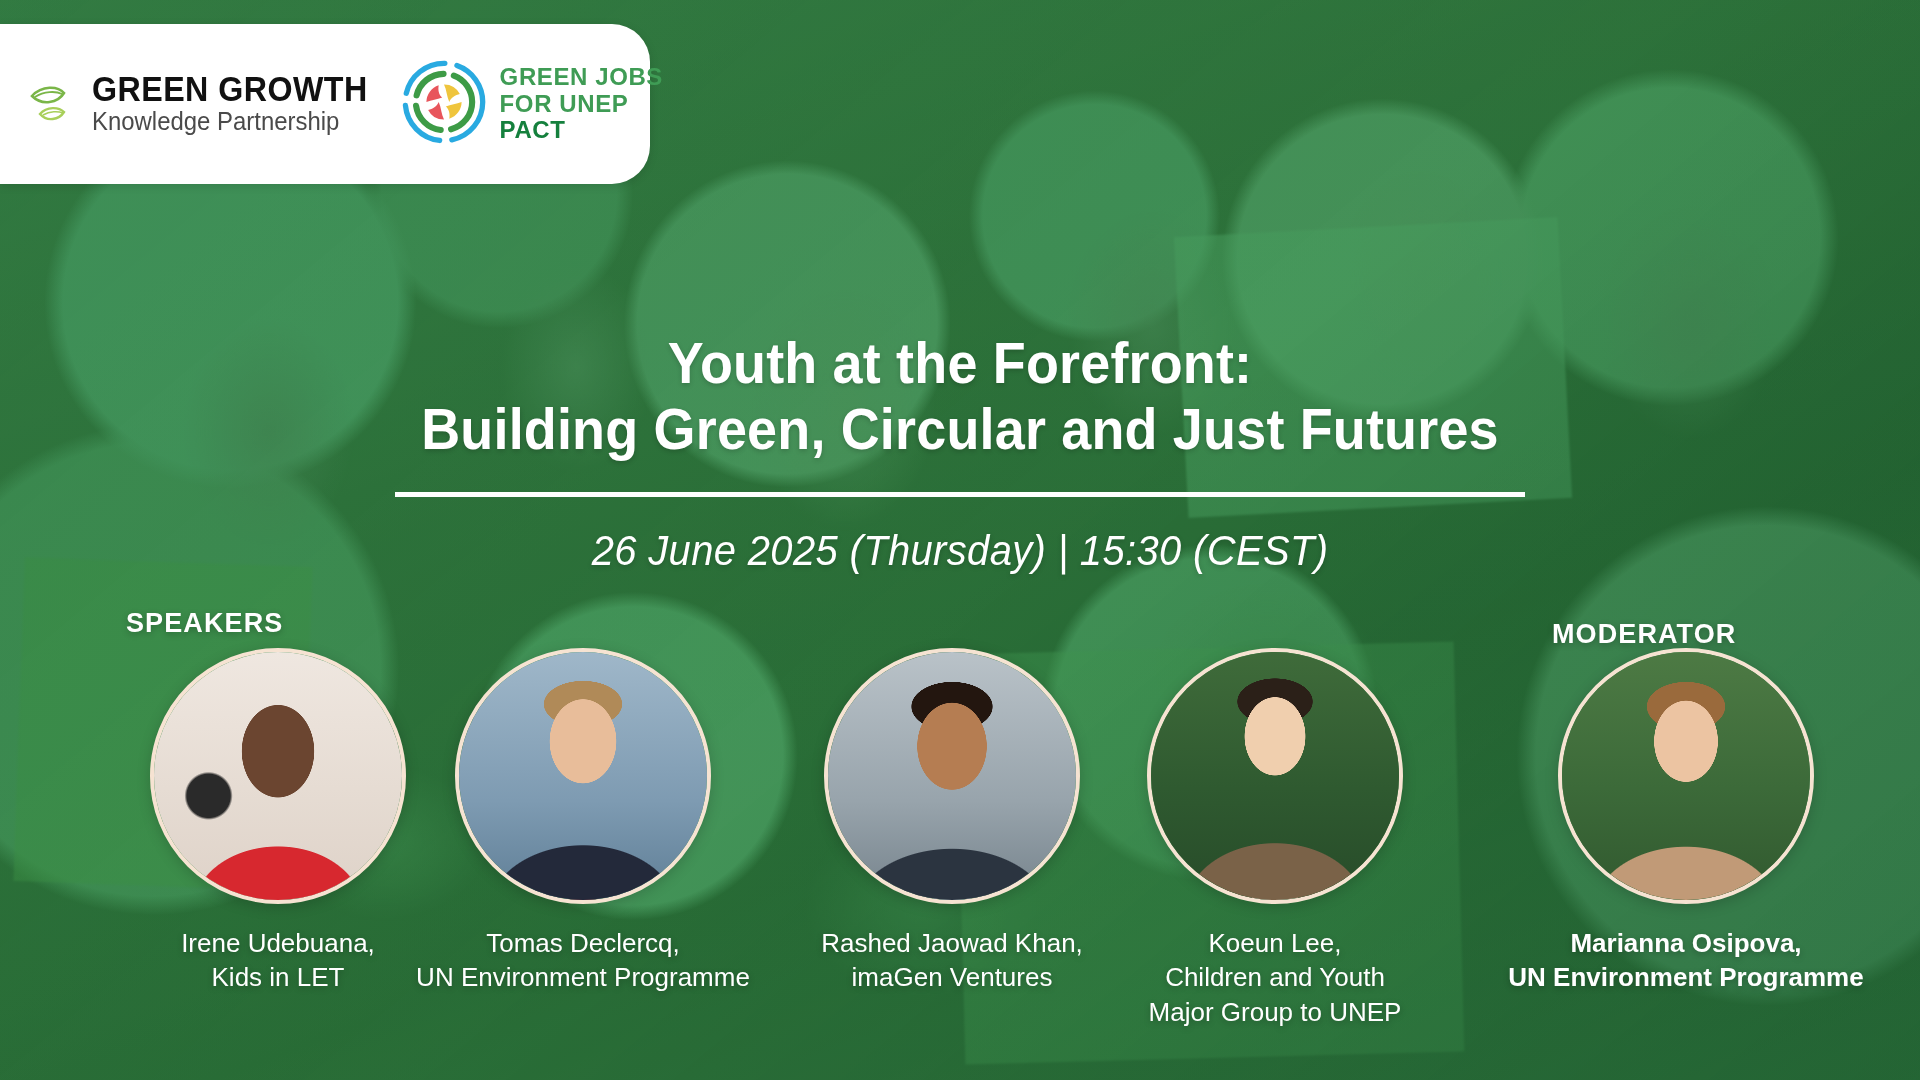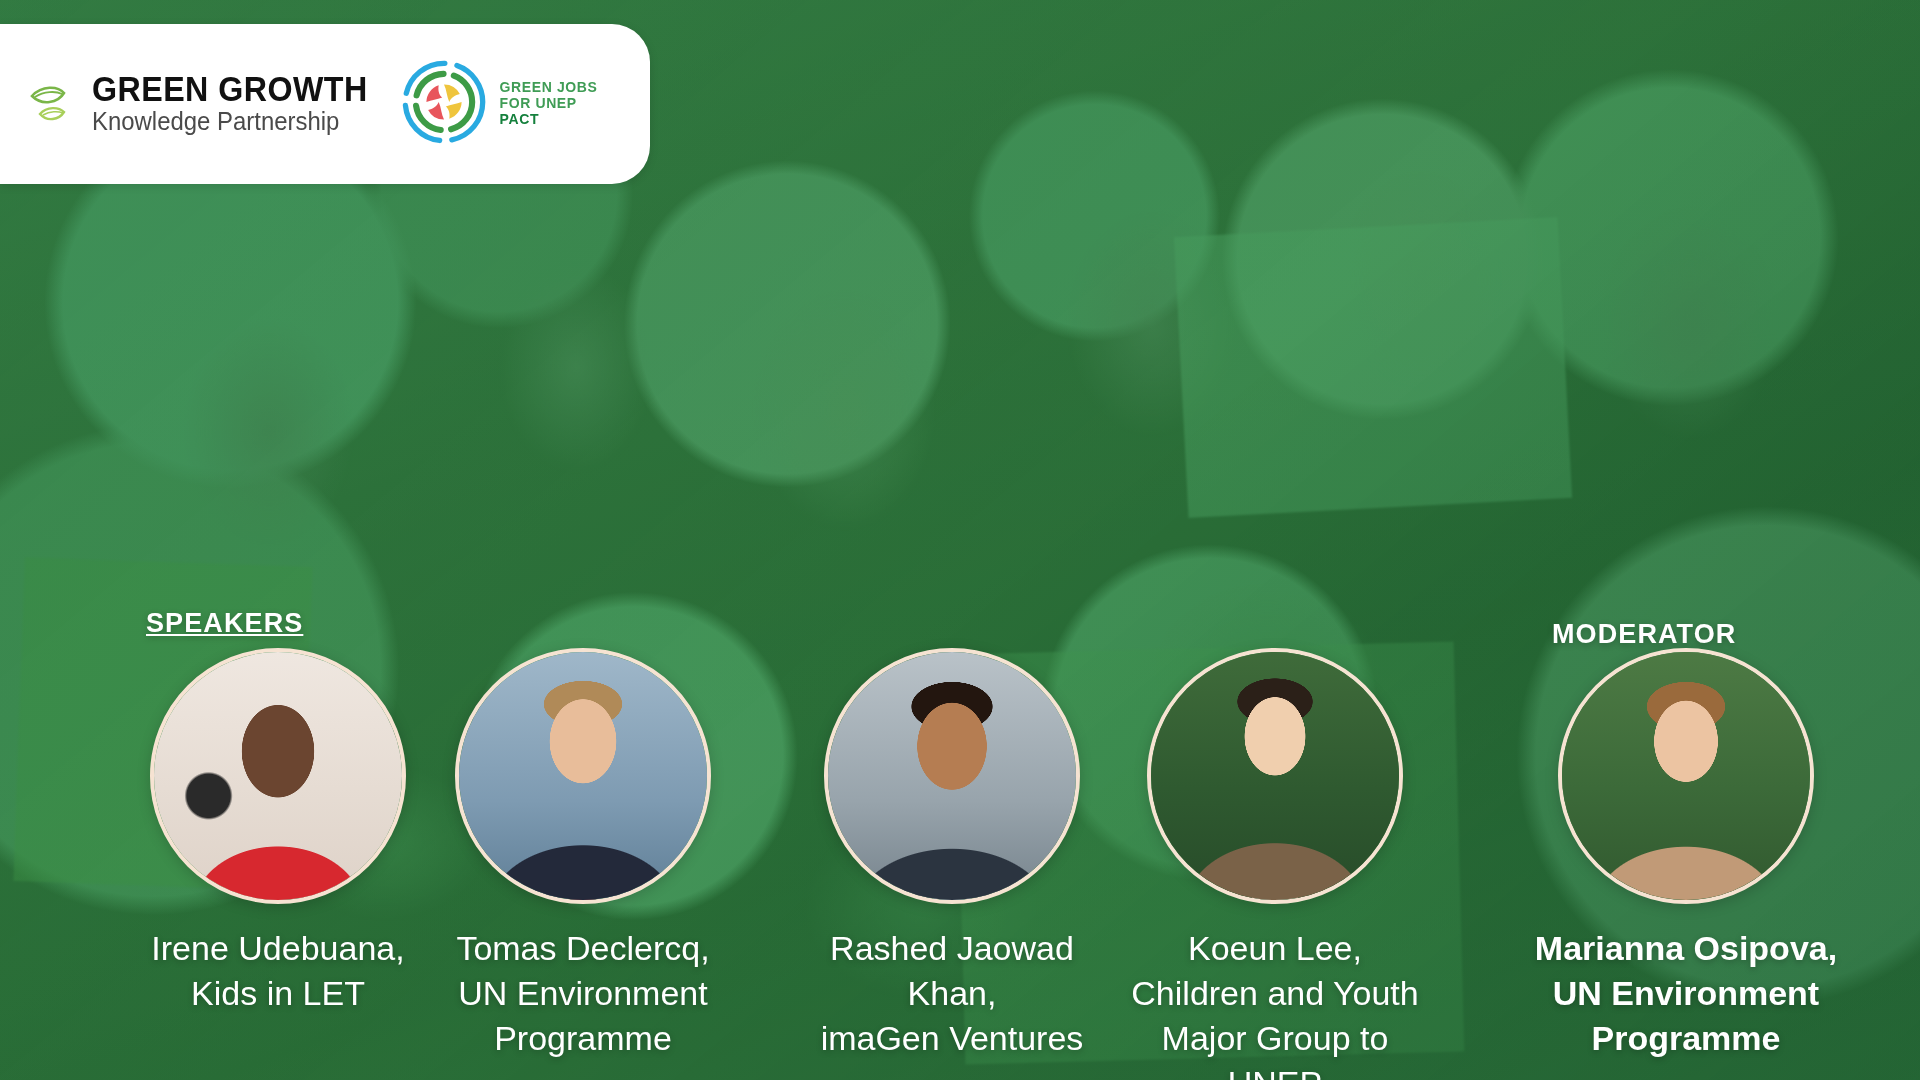--- a/index.html
+++ b/index.html
@@ -105,21 +105,21 @@
   .ggkp-text .l2{
     font-family:"Liberation Sans", sans-serif;
     font-weight:400; font-size:26px; color:#4a4a4a;
     line-height:1.18; white-space:nowrap;
     transform:scaleX(.92); transform-origin:left center;
   }
   .gjyp{ display:flex; align-items:center; gap:12px; margin-left:6px; }
   .gjyp-text{ line-height:1.12; }
   .gjyp-text div{
     font-family:"Liberation Sans", sans-serif;
-    font-weight:700; font-size:14px; letter-spacing:.6px;
+    font-weight:700; font-size:24px; letter-spacing:.6px;
     white-space:nowrap;
   }
   .gj-green{ color:#3f9c55; }
   .gj-blue{ color:#15803d; }
 
   
   .headline{
     position:absolute; left:0; right:0; top:330px;
     text-align:center; color:#fff;
   }
@@ -141,41 +141,41 @@
     transform:scaleX(.95);
     text-shadow:0 2px 6px rgba(0,0,0,.18);
   }
 
   
   .role{
     position:absolute; color:#fff; font-weight:700;
     font-size:27px; letter-spacing:1.1px;
     text-shadow:0 2px 6px rgba(0,0,0,.25);
   }
-  .role-speakers{ left:146px; top:608px;text-decoration:underline; }
+  .role-speakers{ left:126px; top:608px; }
   .role-moderator{ left:1552px; top:619px; }
 
   
   .people{
     position:absolute; left:0; top:648px; width:1920px; height:420px;
   }
   .person{ position:absolute; top:0; text-align:center; }
   .avatar{
     width:256px; height:256px; border-radius:50%;
     border:4px solid #f6e3d2;
     overflow:hidden; position:relative;
     box-shadow:0 3px 14px rgba(0,0,0,.18);
     margin:0 auto;
   }
   .avatar .face{
     position:absolute; inset:0;
     background-size:cover; background-position:center;
   }
   .pname{
-    margin-top:22px; color:#fff; font-size:34px; line-height:1.32;
+    margin-top:22px; color:#fff; font-size:26px; line-height:1.32;
     text-shadow:0 2px 6px rgba(0,0,0,.25);
     white-space:pre-line;
   }
 
   
   .p1 .face{
     background:
       radial-gradient(ellipse 58px 74px at 50% 40%, #6b4530 0 62%, transparent 63%),
       radial-gradient(ellipse 44px 56px at 50% 40%, #a9704c 0 70%, transparent 71%),
       radial-gradient(ellipse 120px 90px at 50% 104%, #d7282f 0 70%, transparent 71%),
@@ -263,20 +263,28 @@
       </span>
       <span class="gjyp-text">
         <div class="gj-green">GREEN JOBS</div>
         <div class="gj-green">FOR UNEP</div>
         <div class="gj-blue">PACT</div>
       </span>
     </div>
 
   </div>
 
+  <div class="headline">
+    <h1>
+      <span>Youth at the Forefront:</span><br>
+      <span>Building Green, Circular and Just Futures</span>
+    </h1>
+    <div class="rule"></div>
+    <div class="date">26 June 2025 (Thursday) | 15:30 (CEST)</div>
+  </div>
 
   <div class="role role-speakers">SPEAKERS</div>
   <div class="role role-moderator">MODERATOR</div>
 
   <div class="people">
 
     <div class="person p1" style="left:128px;width:300px;">
       <div class="avatar">
           <div class="face"></div>
         </div>

